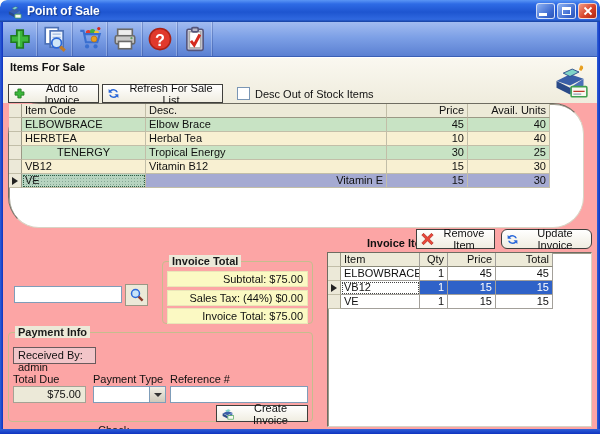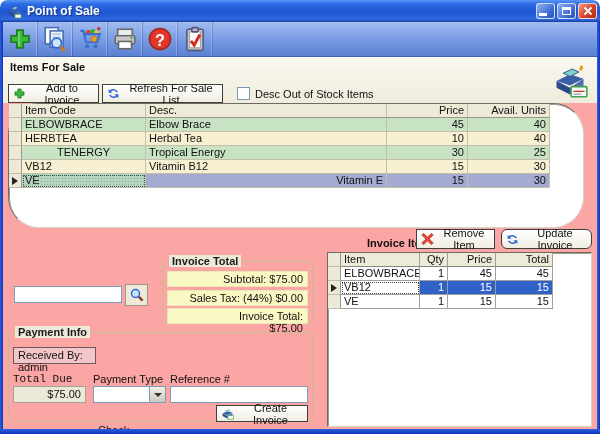--- a/index.html
+++ b/index.html
@@ -269,27 +269,27 @@
         <circle cx="6.5" cy="6.5" r="4" fill="#C8E4F8" stroke="#2B68D9" stroke-width="1.5"></circle>
         <line x1="9.6" y1="9.6" x2="13.6" y2="13.6" stroke="#8B3A2A" stroke-width="2.4"></line>
       </svg>
     </div>
 
     <div class="groupbox" style="left:159px; top:204px; width:151px; height:63px;">
       <span class="gb-title">Invoice Total</span>
     </div>
     <div class="yellow-field" style="left:164px; top:214px; width:141px;">Subtotal: $75.00</div>
     <div class="yellow-field" style="left:164px; top:233px; width:141px;">Sales Tax: (44%) $0.00</div>
-    <div class="yellow-field" style="left:164px; top:251px; width:141px;padding-left:37px;">Invoice Total: $75.00</div>
+    <div class="yellow-field" style="left:164px; top:251px; width:141px;">Invoice Total: $75.00</div>
 
     <div class="groupbox" style="left:5px; top:275px; width:305px; height:90px;">
       <span class="gb-title">Payment Info</span>
     </div>
     <div class="pink-box" style="left:10px; top:290px; width:83px;">Received By: admin</div>
-    <div class="abs" style="left:10px; top:316px;font-family:Liberation Mono, monospace;">Total Due</div>
+    <div class="abs" style="left:10px; top:316px;">Total Due</div>
     <div class="abs" style="left:90px; top:316px;">Payment Type</div>
     <div class="abs" style="left:167px; top:316px;">Reference #</div>
     <div class="sunken-val" style="left:10px; top:329px; width:73px;">$75.00</div>
     <div class="combo" style="left:90px; top:329px; width:73px;">
       <span class="val">Check</span>
       <span class="drop">
           <span class="tri"></span>
         </span>
     </div>
     <input class="textfield" style="left: 167px; top: 329px; width: 138px;" value="">

